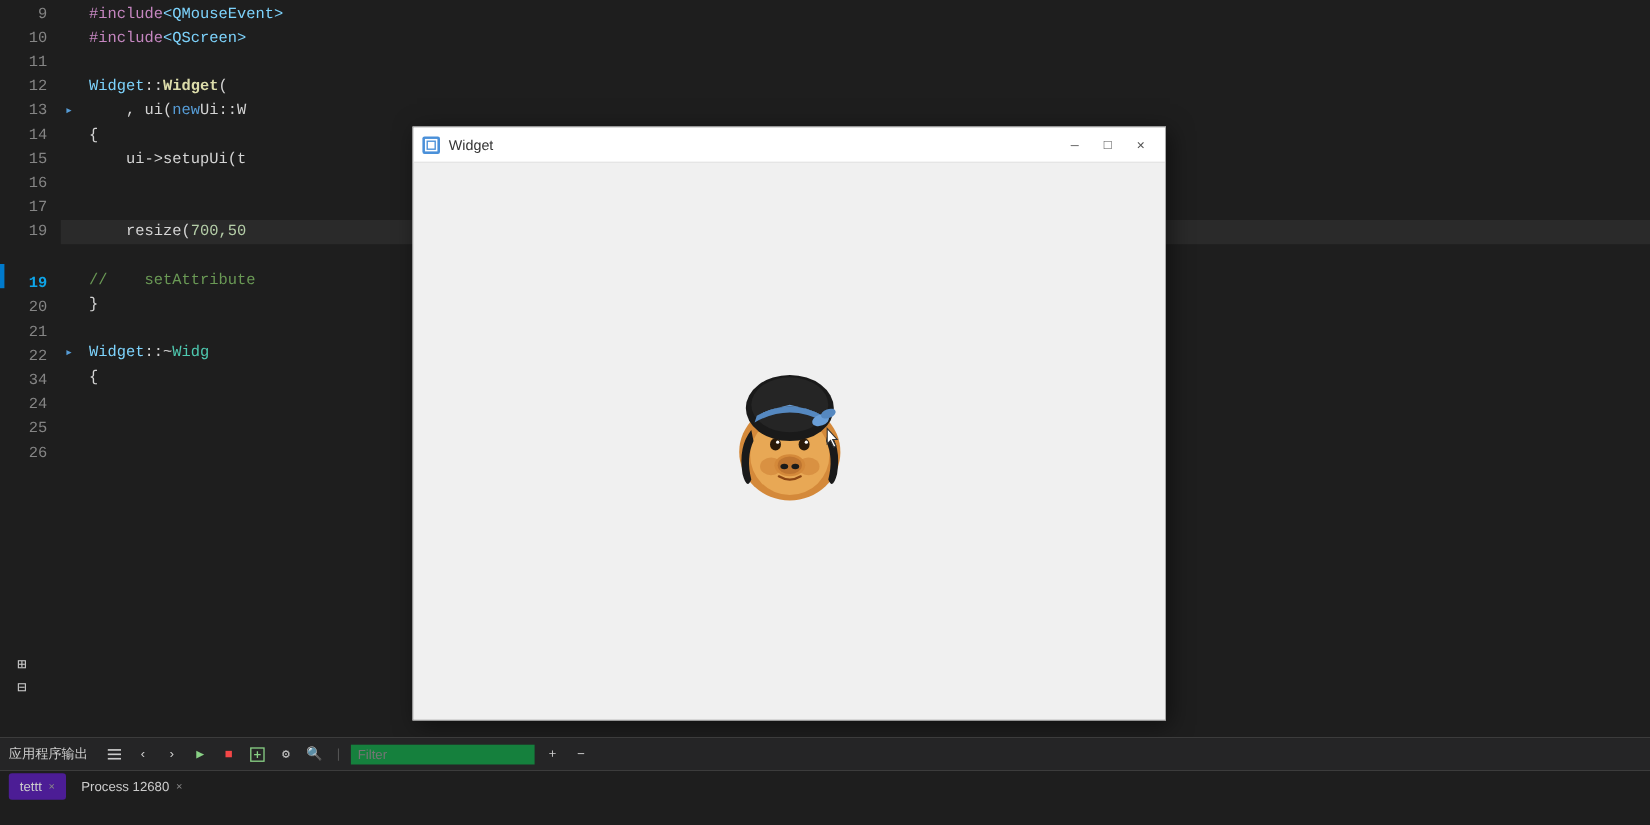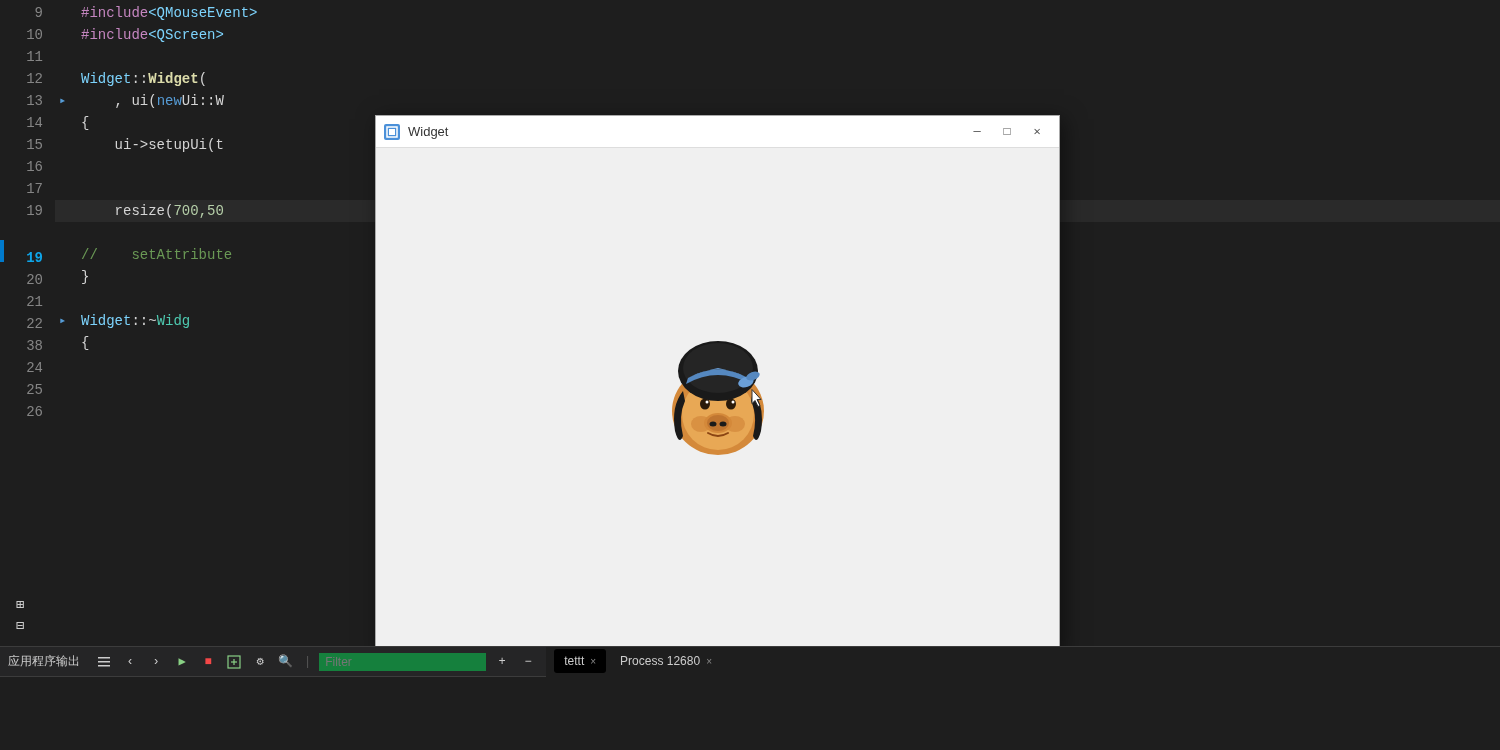--- a/index.html
+++ b/index.html
@@ -96,24 +96,25 @@
       height: 22px;
       background: #007acc;
     }
 
     
     .bottom-panel {
       position: absolute;
       bottom: 0;
       left: 0;
       width: 1500px;
-      height: 104px;
+      height: 80px;
       background: #1e1e1e;
       border-top: 1px solid #3c3c3c;
       display: flex;
+      flex-direction: column;
     }
 
     .bottom-toolbar {
       height: 30px;
       background: #252526;
       display: flex;
       align-items: center;
       padding: 0 8px;
       gap: 6px;
       border-bottom: 1px solid #3c3c3c;
@@ -164,21 +165,21 @@
       display: flex;
       align-items: center;
       font-size: 12px;
       font-family: sans-serif;
       color: #cccccc;
       cursor: pointer;
       border-radius: 3px;
     }
 
     .bottom-tab.active {
-      background: #000000;
+      background: #4c1d95;
       justify-content: flex-end;
     }
 
     .bottom-tab .tab-close {
       margin-left: 6px;
       color: #888;
       font-size: 10px;
     }
 
     .process-tab {
@@ -275,21 +276,21 @@
     <div class="line-number">13</div>
     <div class="line-number">14</div>
     <div class="line-number">15</div>
     <div class="line-number">16</div>
     <div class="line-number">17</div>
     <div class="line-number">19</div>
     <div class="line-number active">19</div>
     <div class="line-number">20</div>
     <div class="line-number">21</div>
     <div class="line-number">22</div>
-    <div class="line-number">38</div>
+    <div class="line-number">34</div>
     <div class="line-number">24</div>
     <div class="line-number">25</div>
     <div class="line-number">26</div>
   </div>
 
   <div class="code-content">
 
     <div class="code-line">
       <span class="arrow-indicator"></span>
       <span class="c-magenta">#include</span>

